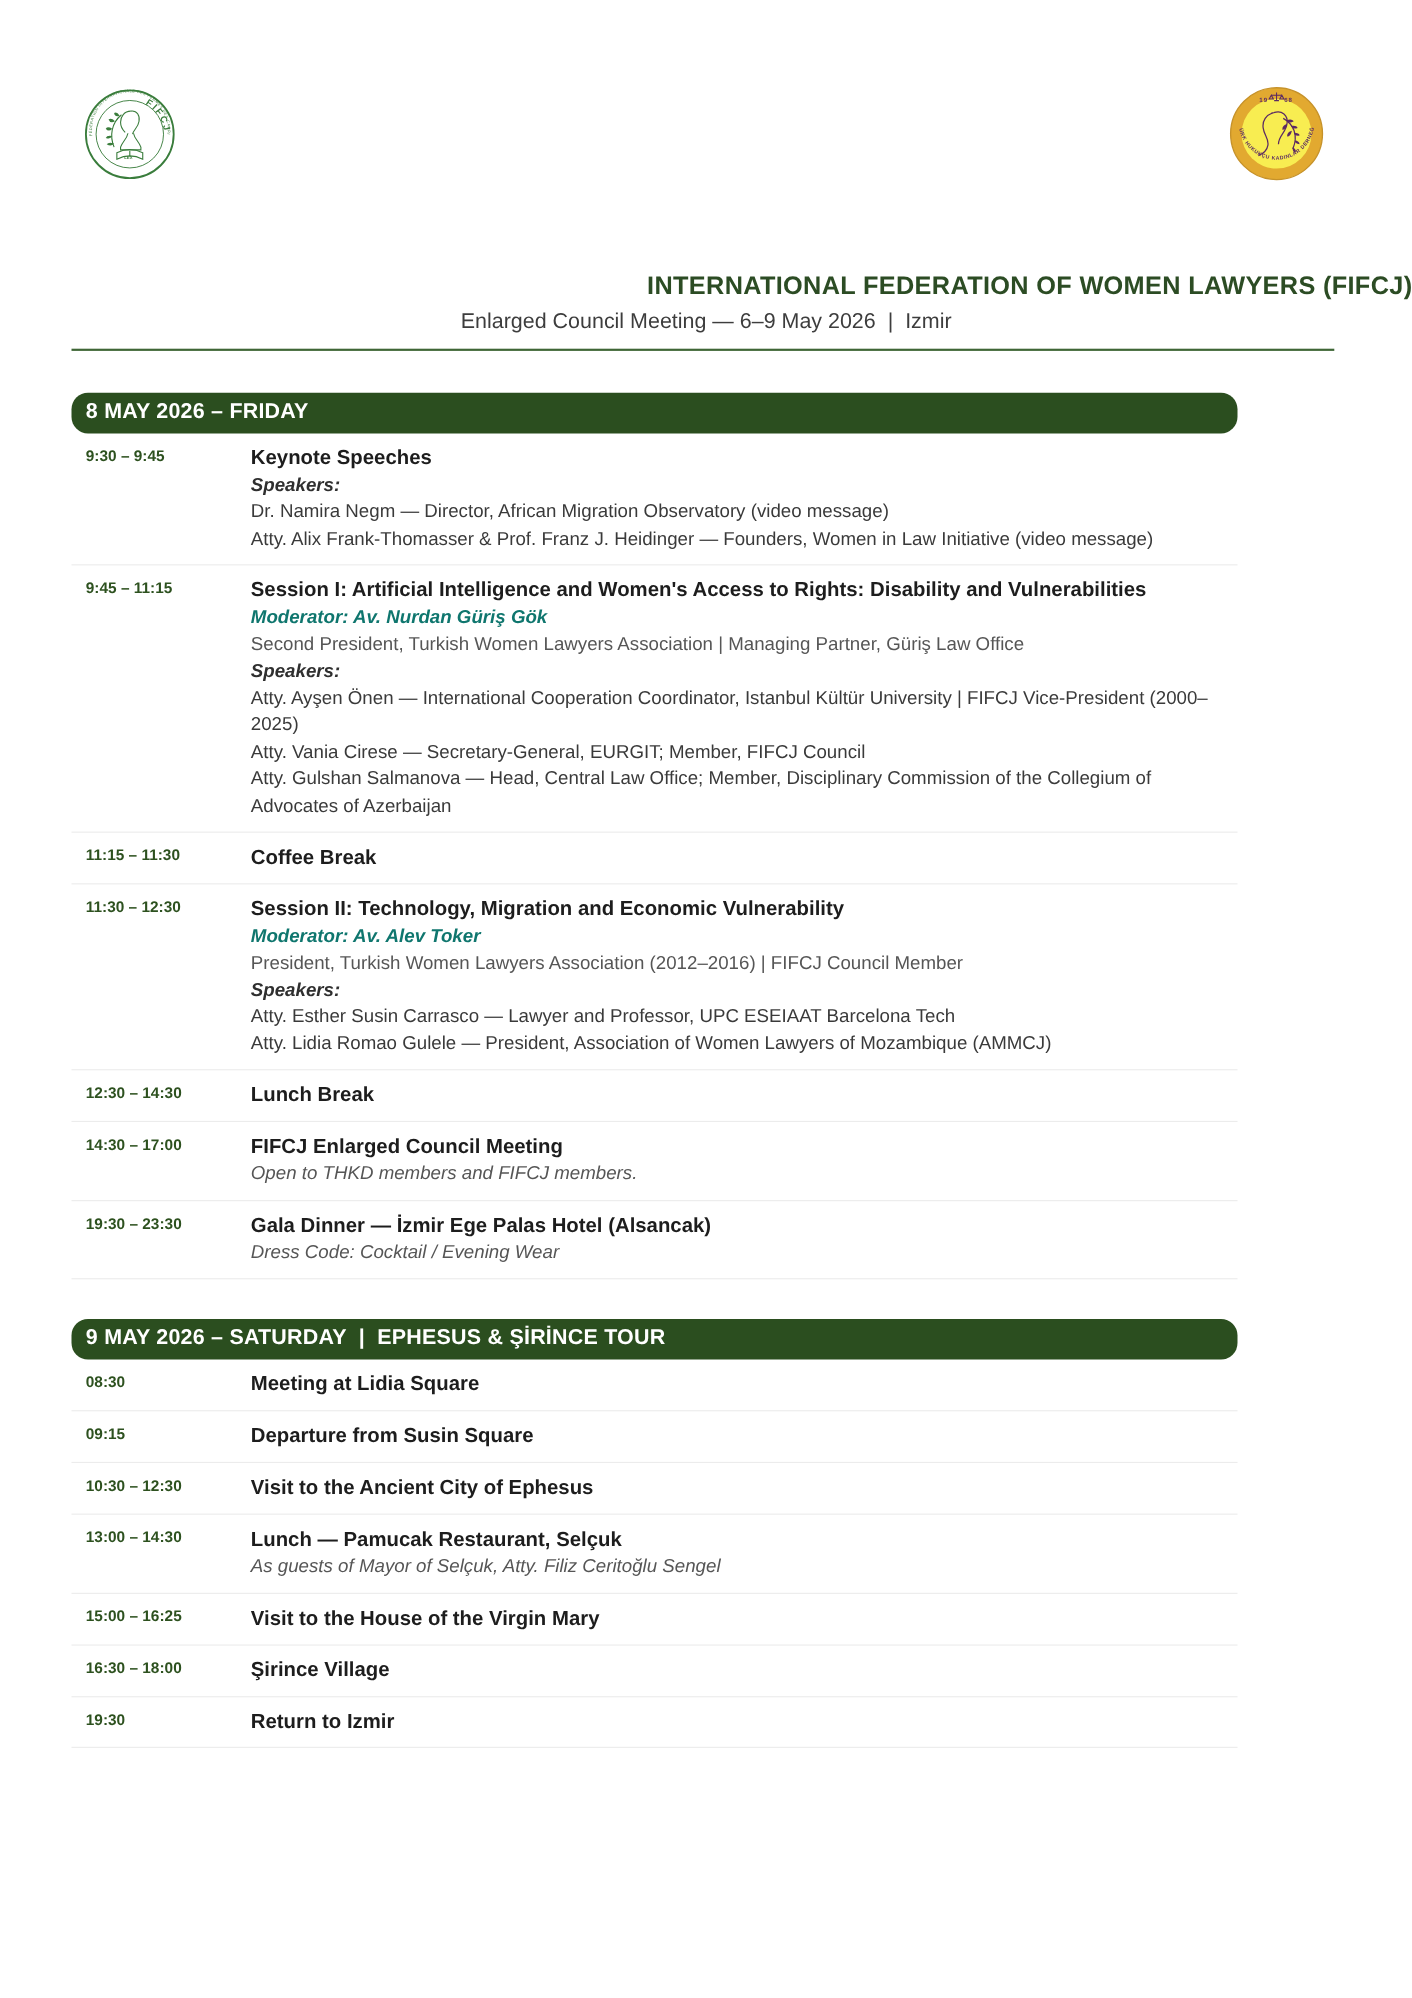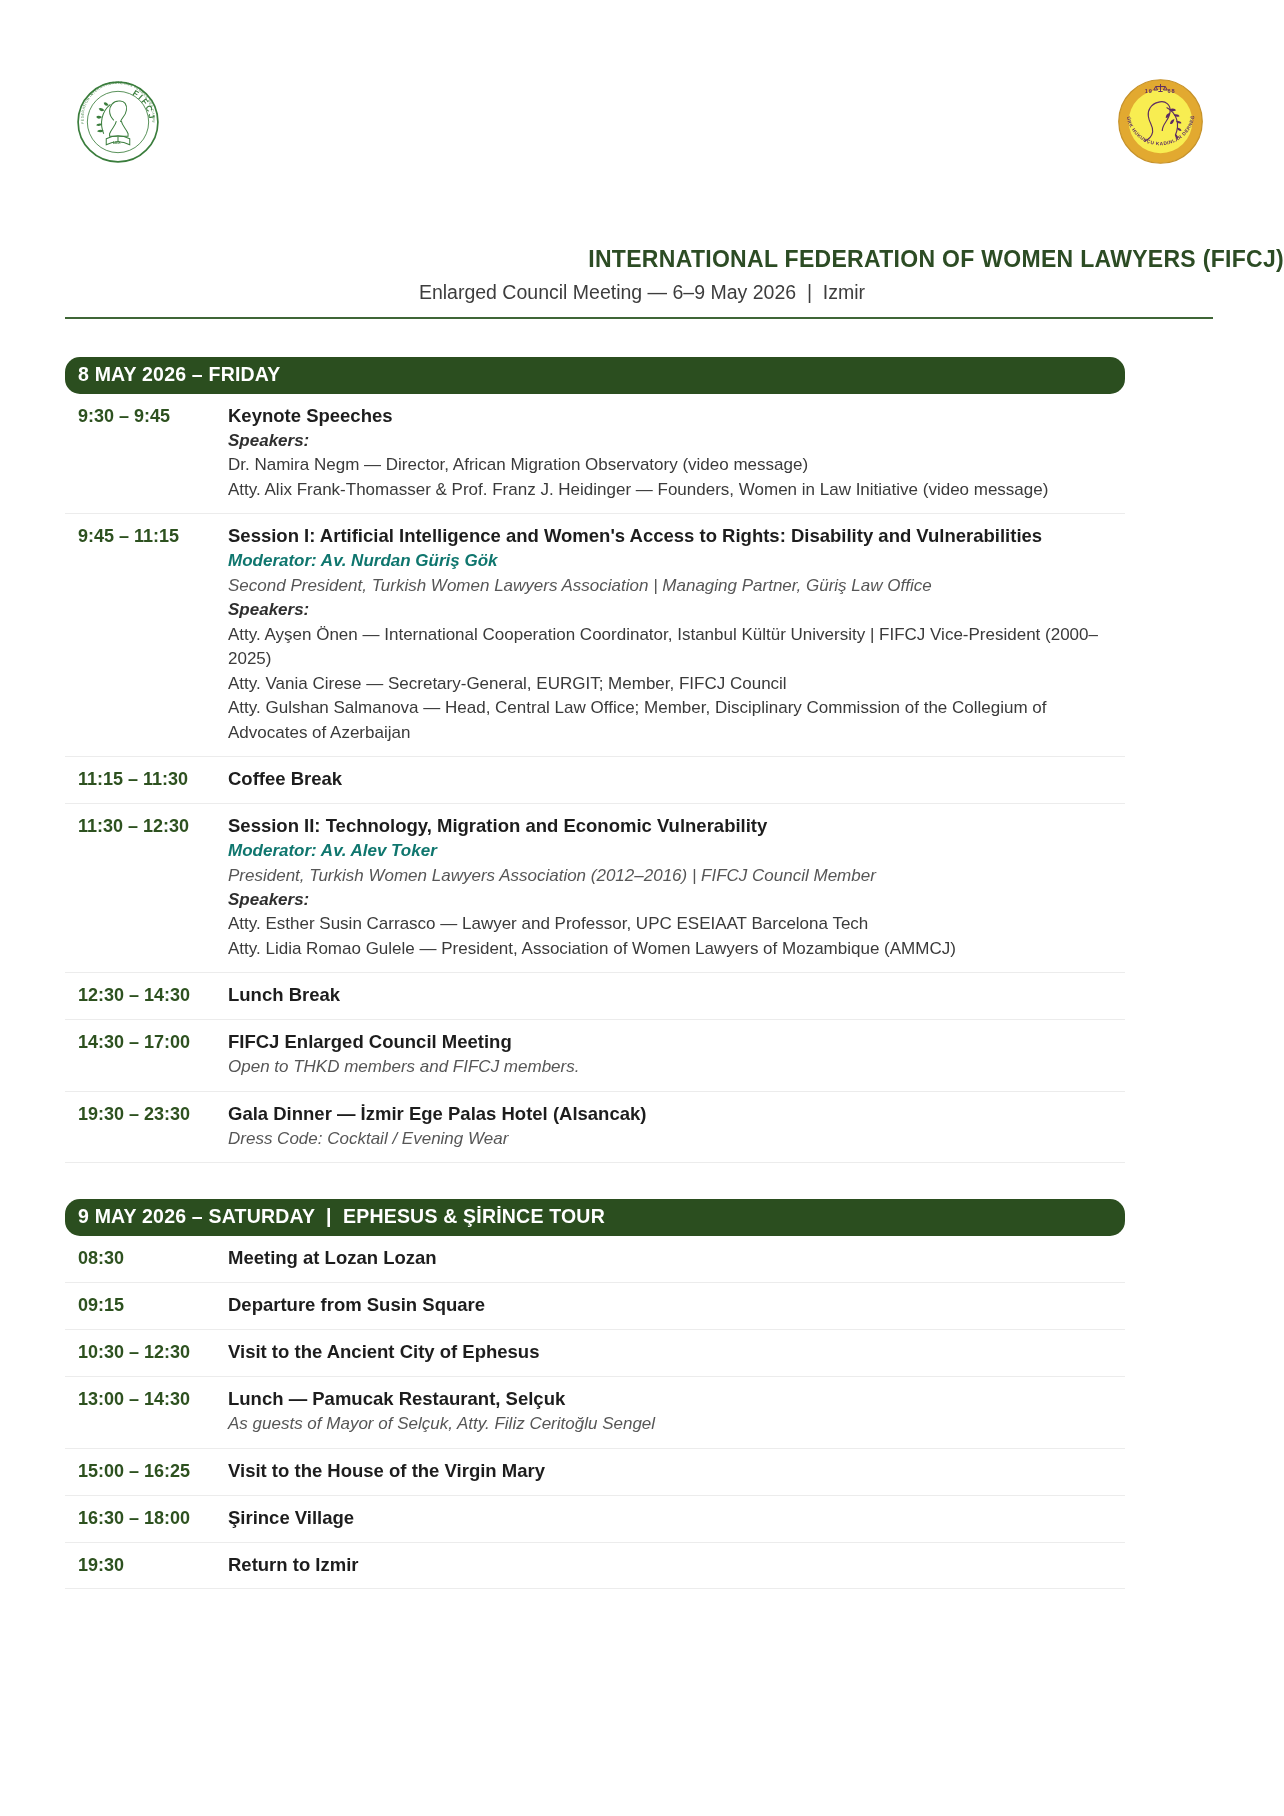--- a/index.html
+++ b/index.html
@@ -33,29 +33,29 @@
   .section-bar{
     background:#2b4e1f;color:#ffffff;
     font-weight:bold;font-size:19.5px;letter-spacing:.2px;
     padding:6px 10px 8px 13px;white-space:pre-wrap;border-radius:15px;
   }
   .schedule-row{
     display:grid;grid-template-columns:163px 1fr;
     padding:10px 0 11px;border-bottom:1px solid #ececec;
   }
   .row-time{
-    font-weight:bold;color:#2d511f;font-size:18px;
+    font-weight:bold;color:#2d511f;font-size:14px;
     padding-left:13px;padding-top:2px;white-space:nowrap;
   }
   .row-title{
     font-weight:bold;color:#1d1d1d;font-size:18.5px;line-height:1.35;
   }
   .row-line{font-size:17px;line-height:1.44;}
   .line-moderator{color:#0f766e;font-weight:bold;font-style:italic;}
-  .line-affiliation{color:#565656;font-style:italic;}
+  .line-affiliation{color:#565656;}
   .line-speakers-label{color:#2f2f2f;font-weight:bold;font-style:italic;}
   .line-speaker{color:#3a3a3a;}
   .line-note{color:#565656;font-style:italic;}
 </style>
 </head>
 <body>
 
 <div class="page">
 
   <div class="logos">
@@ -193,21 +193,21 @@
             <div class="row-title">Gala Dinner — İzmir Ege Palas Hotel (Alsancak)</div>
             <div class="row-line line-note">Dress Code: Cocktail / Evening Wear</div>
           </div>
         </div>
       </section>
       <section class="schedule-section">
         <div class="section-bar">9 MAY 2026 – SATURDAY  |  EPHESUS &amp; ŞİRİNCE TOUR</div>
         <div class="schedule-row">
           <div class="row-time">08:30</div>
           <div class="row-content">
-            <div class="row-title">Meeting at Lozan Lozan</div>
+            <div class="row-title">Meeting at Lidia Square</div>
           </div>
         </div>
         <div class="schedule-row">
           <div class="row-time">09:15</div>
           <div class="row-content">
             <div class="row-title">Departure from Susin Square</div>
           </div>
         </div>
         <div class="schedule-row">
           <div class="row-time">10:30 – 12:30</div>

